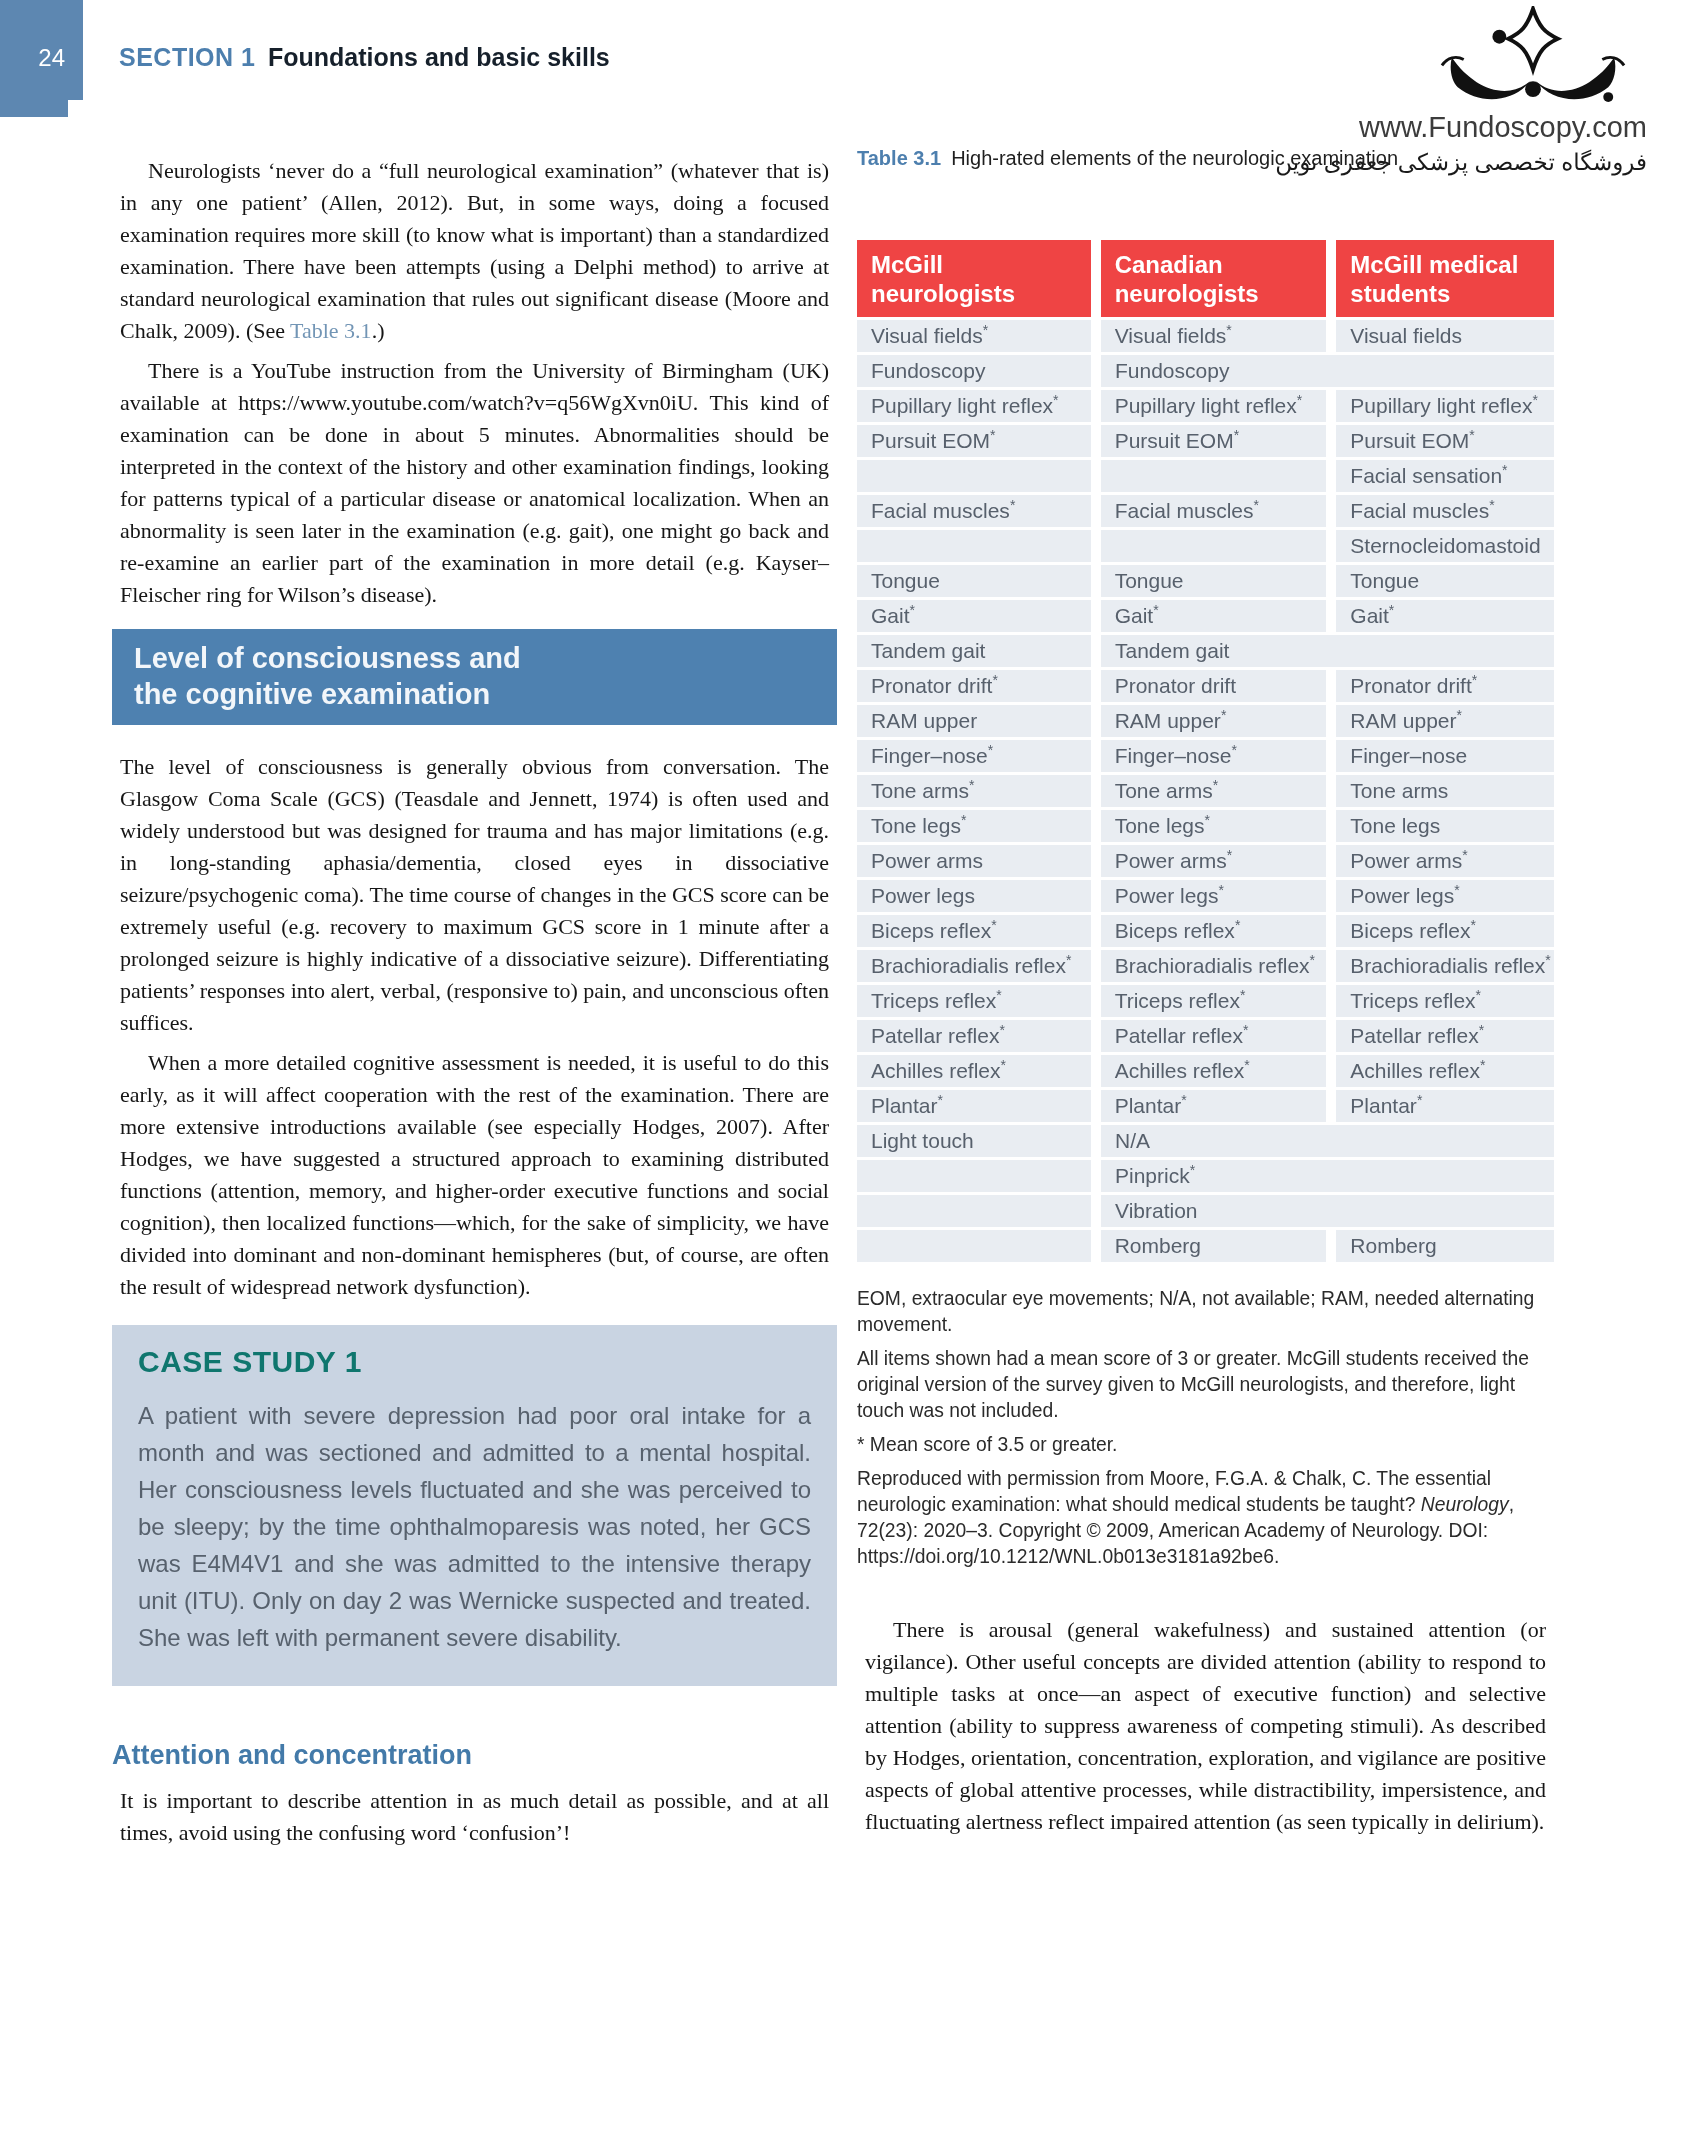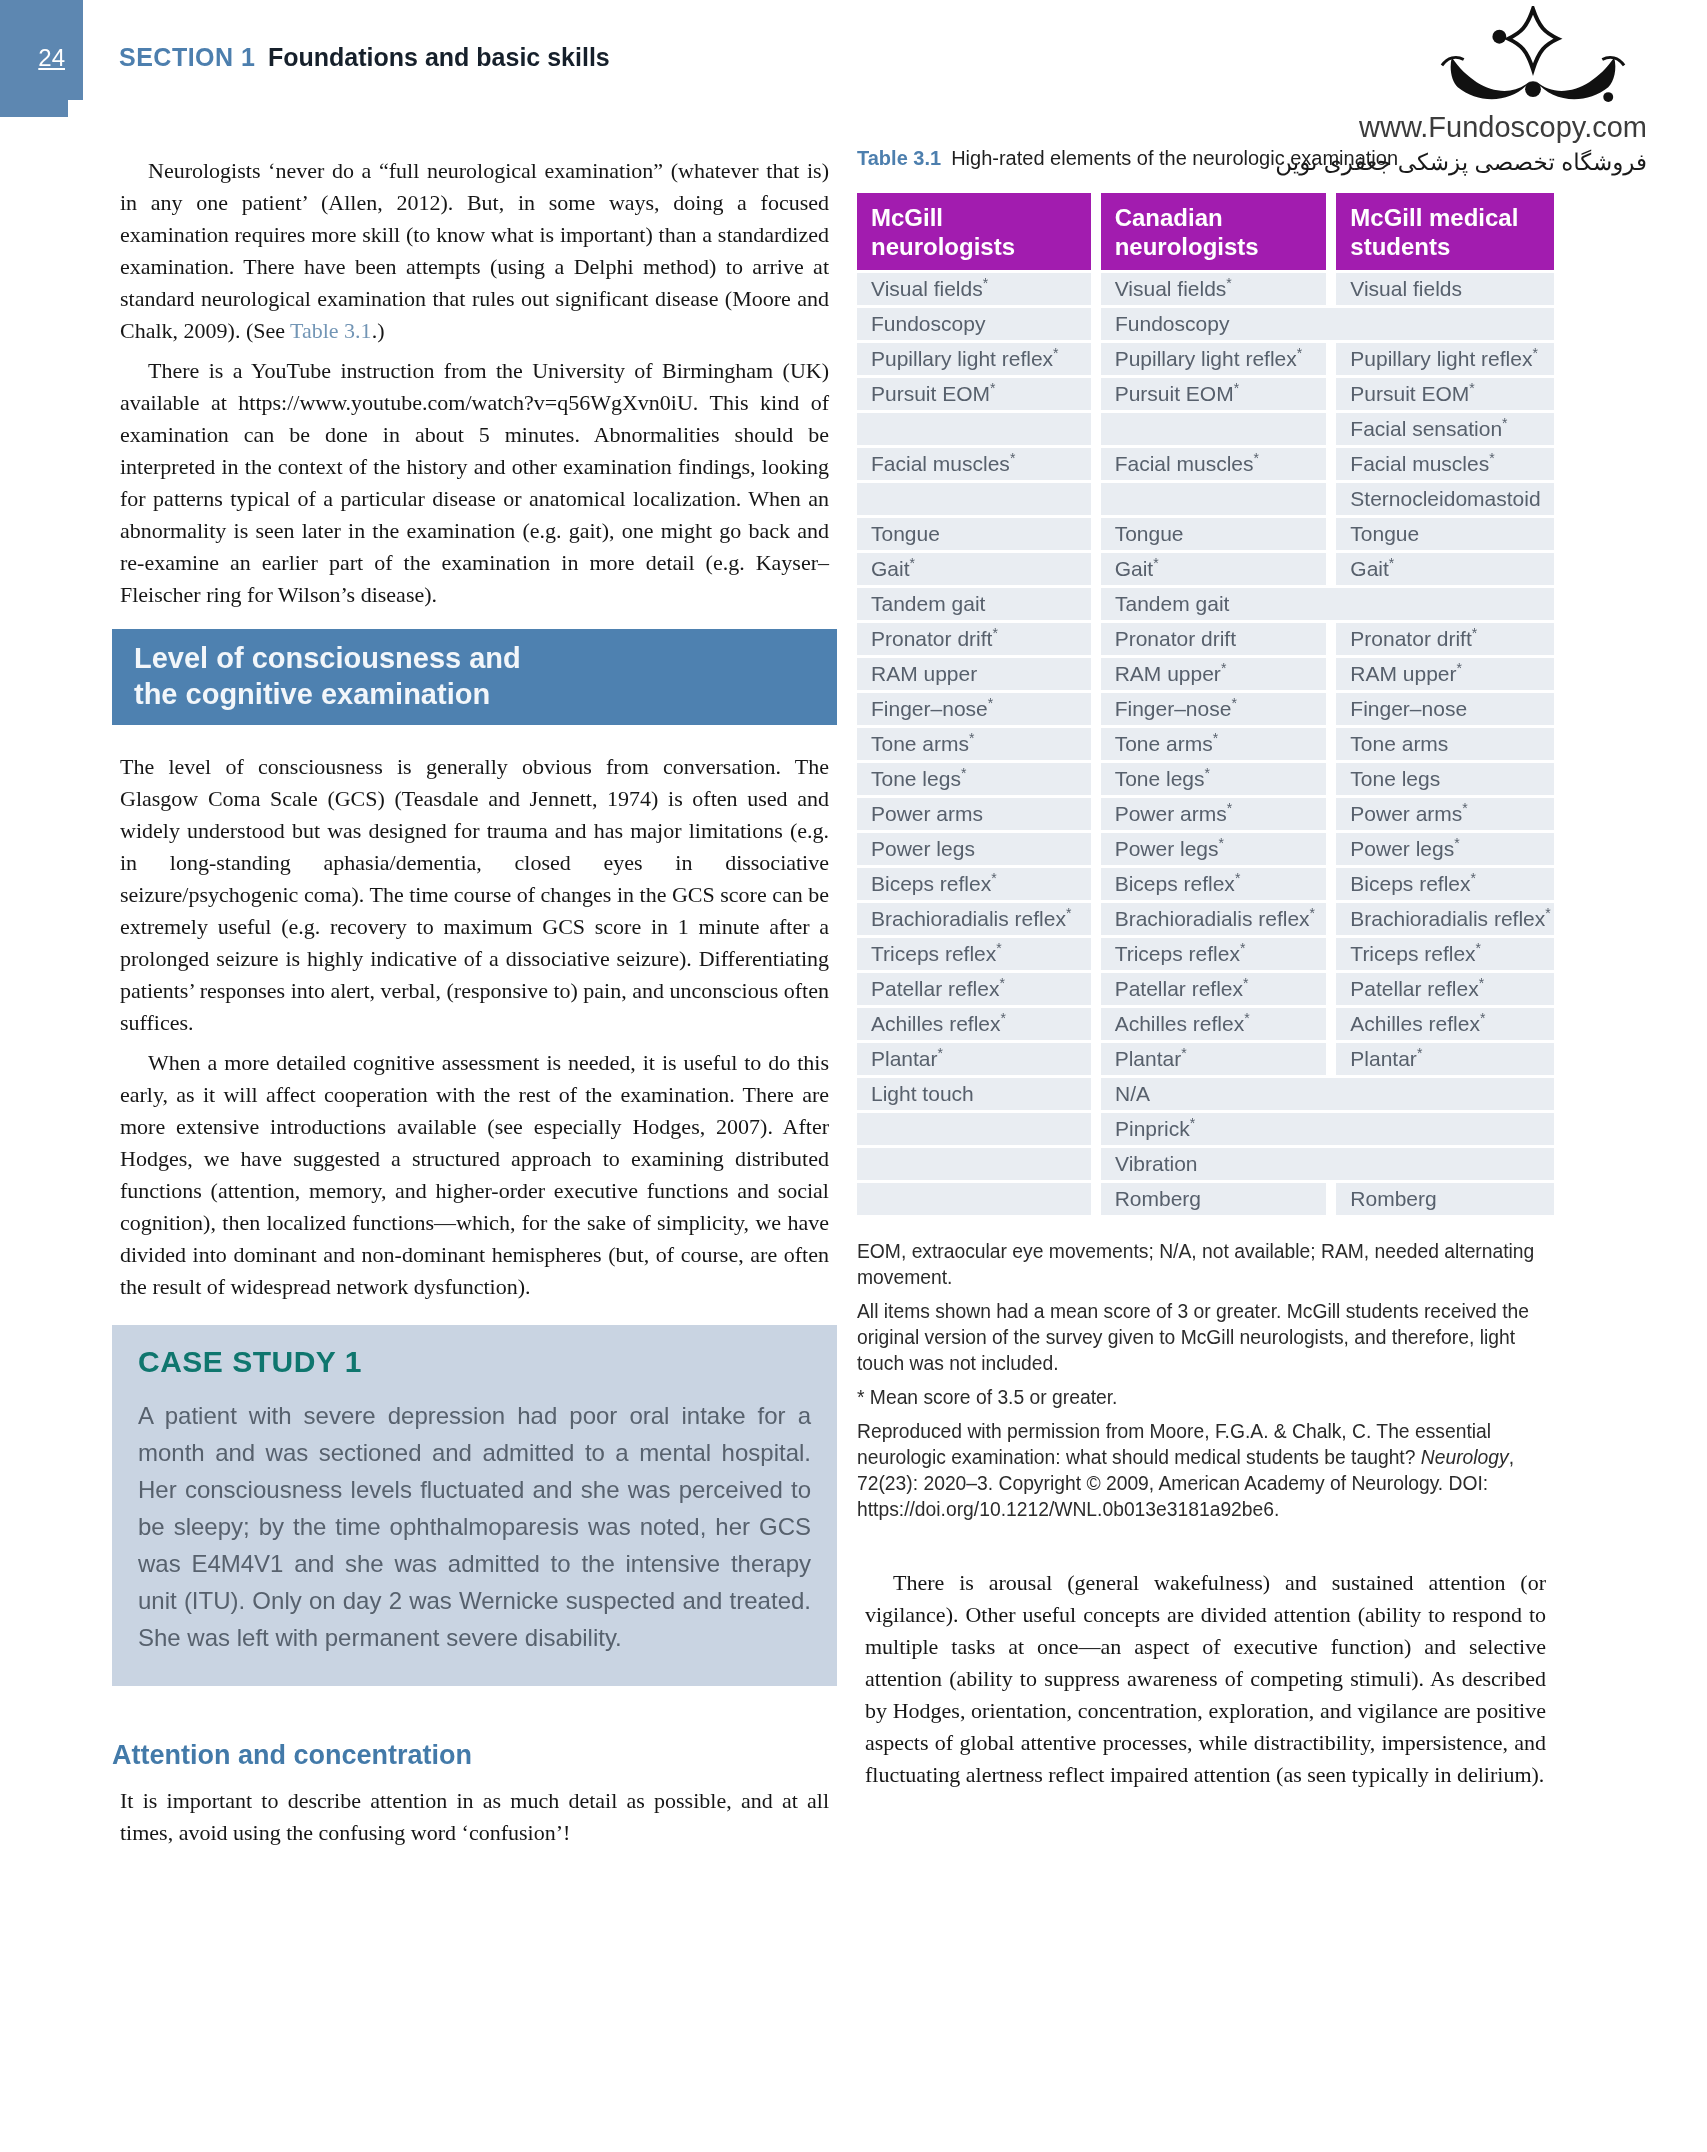--- a/index.html
+++ b/index.html
@@ -4,21 +4,21 @@
 <style>
   html,body{margin:0;padding:0;}
   body{
     width:1708px;height:2152px;position:relative;background:#ffffff;
     font-family:"Liberation Serif", serif;color:#161616;overflow:hidden;
   }
   
   .pagenum-box{position:absolute;left:0;top:0;width:83px;height:100px;background:#5d87b1;}
   .pagenum-step{position:absolute;left:0;top:100px;width:68px;height:17px;background:#5d87b1;}
   .pagenum{position:absolute;left:0;top:46px;width:65px;text-align:right;
-    color:#ffffff;font:400 24px/24px "Liberation Sans", sans-serif;text-decoration:underline;}
+    color:#ffffff;font:400 24px/24px "Liberation Sans", sans-serif;}
   .section-label{position:absolute;left:119px;top:42px;
     font:700 25px/30px "Liberation Sans", sans-serif;color:#4d7fae;letter-spacing:0.5px;}
   .section-title{position:absolute;left:268px;top:42px;
     font:600 25px/30px "Liberation Sans", sans-serif;color:#16202b;}
   .logo{position:absolute;left:1434px;top:6px;width:198px;height:101px;}
   .site{position:absolute;right:61px;top:111px;
     font:400 29px/32px "Liberation Sans", sans-serif;color:#3c3c3c;}
   .site-fa{position:absolute;right:61px;top:149px;direction:rtl;
     font:400 23px/26px "Liberation Sans", sans-serif;color:#1a1a1a;}
 
@@ -41,22 +41,22 @@
     color:#57616d;text-align:justify;}
 
   .h2{margin-top:53px;font:700 27px/32px "Liberation Sans", sans-serif;color:#437aa9;}
   .after-h2{margin-top:14px;}
 
   
   .tbl-caption{font-family:"Liberation Sans", sans-serif;font-size:20px;line-height:30px;color:#1f1f1f;}
   .tbl-caption .lbl{font-weight:700;color:#4d7fae;margin-right:10px;}
   .tbl{margin-top:20px;}
   .tr{display:flex;margin-bottom:3px;}
-  .th{background:#a21caf;color:#ffffff;font:700 24px/29px "Liberation Sans", sans-serif;
-    padding:10px 0 9px 14px;box-sizing:border-box;margin-right:10px;}
+  .th{background:#ef4444;color:#ffffff;font:700 24px/29px "Liberation Sans", sans-serif;
+    padding:10px 0 9px 14px;box-sizing:border-box;margin-right:10px;margin-top:47px;}
   .td{background:#e9edf2;color:#57606c;font:400 21px/32px "Liberation Sans", sans-serif;
     height:32px;padding-left:14px;box-sizing:border-box;margin-right:10px;white-space:nowrap;overflow:hidden;}
   .tr .th:last-child,.tr .td:last-child{margin-right:0;}
   .col1s1{width:234px;}
   .col2s1{width:226px;}
   .col3s1{width:218px;}
   .col2s2{width:453px;}
   .td sup{font-size:14px;line-height:0;}
 
   .footnotes{margin-top:24px;font:400 19.3px/26px "Liberation Sans", sans-serif;color:#2b2b2b;}

